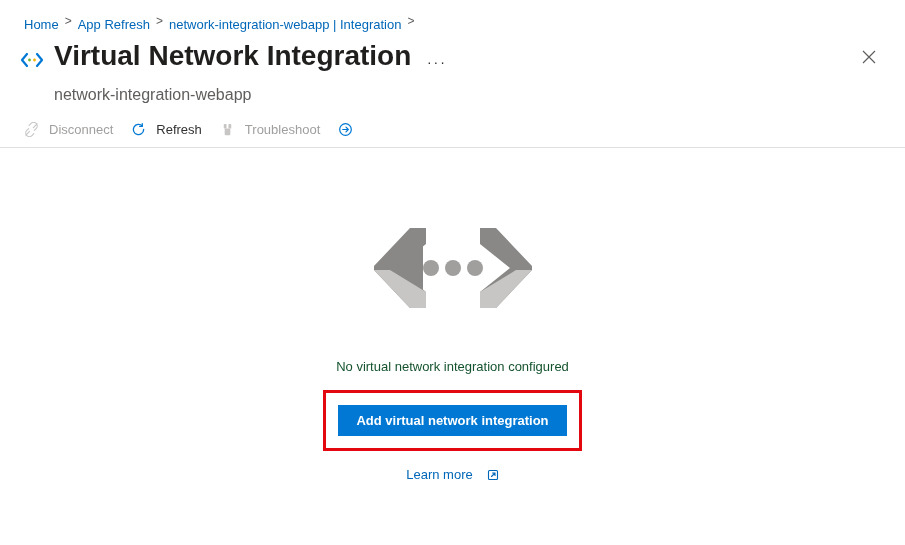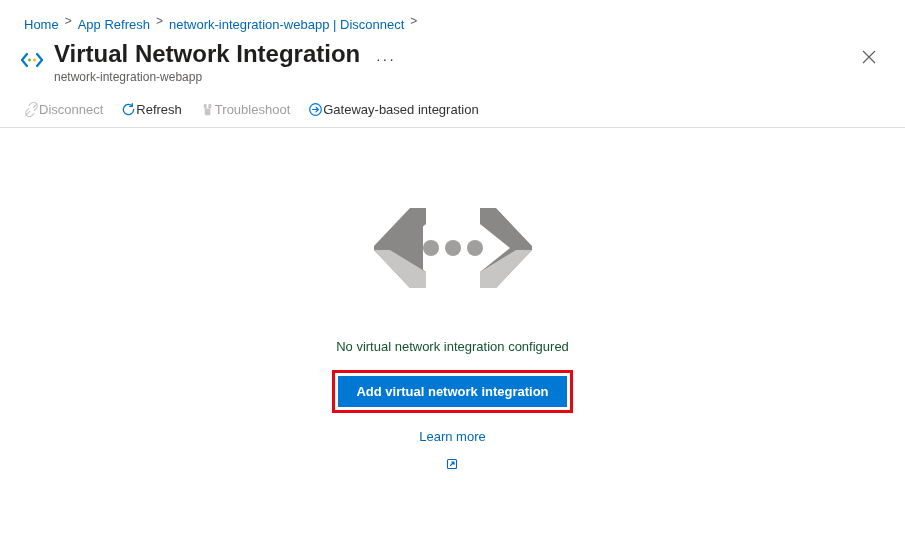--- a/index.html
+++ b/index.html
@@ -23,38 +23,38 @@
   .breadcrumb .sep { color: #605e5c; font-size: 12px; }
   .header {
     display: flex;
     align-items: flex-start;
     padding: 0 20px 0 20px;
     position: relative;
   }
   .header-icon { margin-top: 8px; margin-right: 10px; }
   .header-text { flex: 1; }
   .page-title {
-    font-size: 24px;
+    font-size: 28px;
     font-weight: 600;
     color: #201f1e;
     display: inline-block;
   }
   .more-dots {
     display: inline-block;
     margin-left: 12px;
     color: #323130;
     font-size: 14px;
     letter-spacing: 2px;
     vertical-align: middle;
     cursor: pointer;
   }
   .subtitle {
-    font-size: 12px;
+    font-size: 16px;
     color: #605e5c;
-    margin-top: 2px;
+    margin-top: 14px;
   }
   .close-btn {
     position: absolute;
     top: 6px;
     right: 24px;
     font-size: 18px;
     color: #605e5c;
     cursor: pointer;
     background: none;
     border: none;
@@ -66,73 +66,72 @@
     display: flex;
     align-items: center;
     gap: 18px;
     padding: 18px 20px 10px 24px;
     border-bottom: 1px solid #e1dfdd;
     font-size: 13px;
   }
   .toolbar-item {
     display: inline-flex;
     align-items: center;
-    gap: 0;
+    gap: 10px;
     cursor: pointer;
     color: #323130;
   }
   .toolbar-item.disabled { color: #a19f9d; cursor: default; }
   .toolbar-item svg { flex-shrink: 0; }
   .content {
     display: flex;
     flex-direction: column;
     align-items: center;
     padding-top: 60px;
   }
   .big-icon { margin-bottom: 28px; }
   .message {
     font-size: 13px;
     color: #14532d;
     margin-bottom: 16px;
   }
   .highlight-box {
     border: 3px solid #e3080f;
-    padding: 3px;
+    padding: 12px;
     margin-bottom: 16px;
   }
   .primary-btn {
     background: #0078d4;
     color: #ffffff;
     border: none;
     padding: 8px 18px;
     font-size: 13px;
     font-weight: 600;
     cursor: pointer;
     min-width: 200px;
   }
   .link {
     color: #0067b8;
     text-decoration: none;
     font-size: 13px;
     display: inline-flex;
     align-items: center;
     gap: 14px;
     cursor: pointer;
-    flex-direction: column;
   }
 </style>
 </head>
 <body>
 
 <nav class="breadcrumb">
   <a>Home</a>
   <span class="sep">&gt;</span>
   <a>App Refresh</a>
   <span class="sep">&gt;</span>
-  <a>network-integration-webapp | Disconnect</a>
+  <a>network-integration-webapp | Integration</a>
   <span class="sep">&gt;</span>
 </nav>
 
 <div class="header">
   <span class="header-icon">
     <svg width="24" height="24" viewBox="0 0 24 24">
       <path d="M7 6 L2 12 L7 18" stroke="#0078d4" stroke-width="2.2" fill="none" stroke-linecap="round" stroke-linejoin="round"></path>
       <path d="M17 6 L22 12 L17 18" stroke="#0078d4" stroke-width="2.2" fill="none" stroke-linecap="round" stroke-linejoin="round"></path>
       <circle cx="9.5" cy="12" r="1.4" fill="#6bb536"></circle>
       <circle cx="14.5" cy="12" r="1.4" fill="#f2b400"></circle>
@@ -173,21 +172,20 @@
       <rect x="5" y="7" width="6" height="7" rx="1" fill="#c8c6c4"></rect>
     </svg>
     <span>Troubleshoot</span>
   </span>
 
   <span class="toolbar-item">
     <svg width="15" height="15" viewBox="0 0 16 16">
       <circle cx="8" cy="8" r="6.2" stroke="#0078d4" stroke-width="1.3" fill="none"></circle>
       <path d="M5 8 L10.5 8 M8.5 5.5 L11 8 L8.5 10.5" stroke="#0078d4" stroke-width="1.3" fill="none" stroke-linecap="round" stroke-linejoin="round"></path>
     </svg>
-    <span>Gateway-based integration</span>
   </span>
 </div>
 
 <div class="content">
   <div class="big-icon">
     <svg width="170" height="120" viewBox="0 0 170 120">
       <path d="M55 22 L18 60 L55 98" stroke="none" fill="#8a8886" stroke-linejoin="round" transform="translate(0,0)"></path>
 
       <polygon points="58,20 42,20 6,58 6,62 42,100 58,100 58,84 28,60 58,36" fill="#8a8886"></polygon>
       <polygon points="112,20 128,20 164,58 164,62 128,100 112,100 112,84 142,60 112,36" fill="#8a8886"></polygon>

